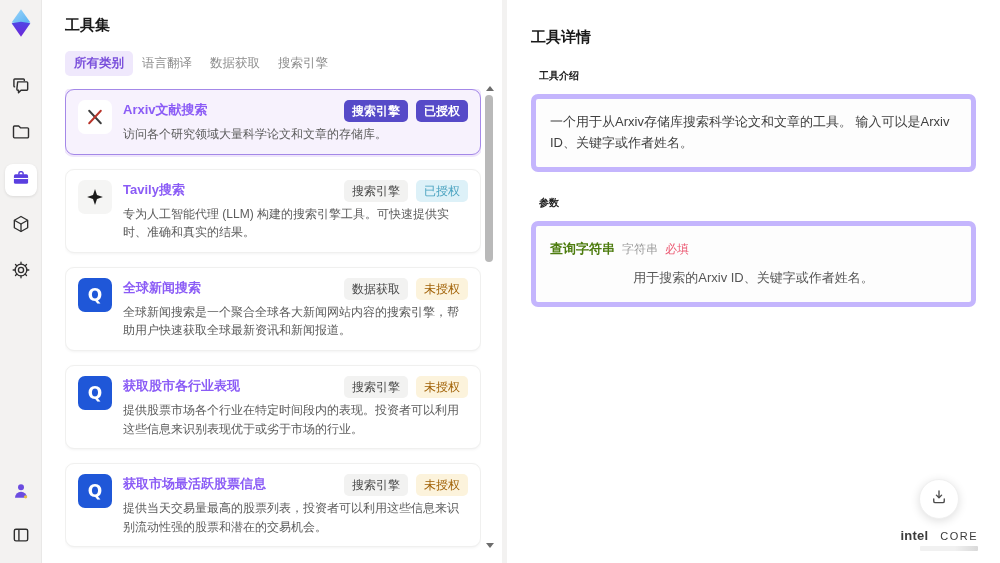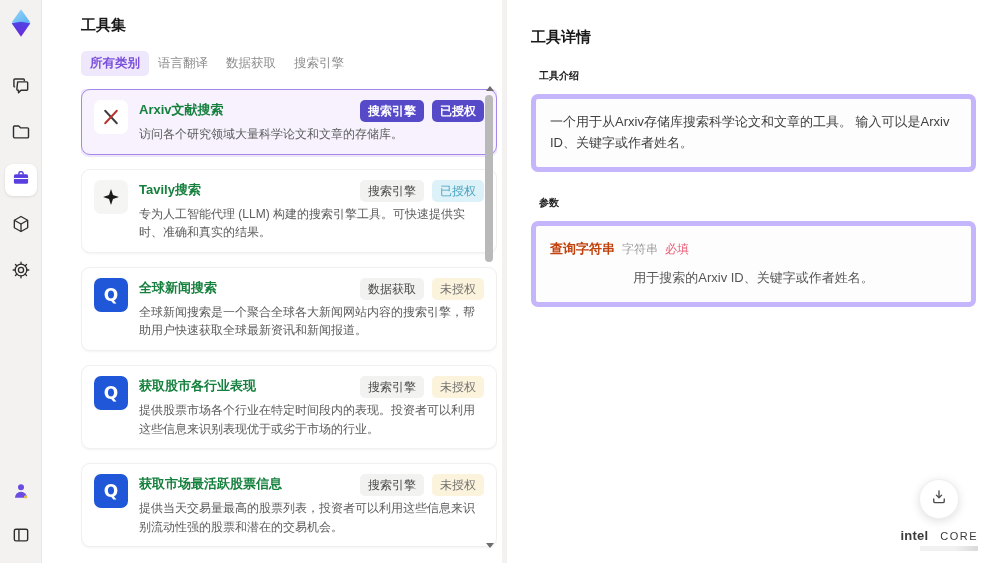--- a/index.html
+++ b/index.html
@@ -12,64 +12,64 @@
     align-items:center; padding:8px 0 10px; border-right:1px solid #e9e8e7; }
   .logo { width:30px; height:30px; margin-bottom:34px; }
   .side-items { display:flex; flex-direction:column; align-items:center; gap:14px; }
   .side-item { width:32px; height:32px; display:flex; align-items:center; justify-content:center;
     border-radius:8px; cursor:pointer; }
   .side-item svg { width:20px; height:20px; }
   .side-item.active { background:#ffffff; box-shadow:0 1px 3px rgba(0,0,0,.10); }
   .side-bottom { margin-top:auto; display:flex; flex-direction:column; align-items:center; gap:12px; }
 
   
-  .left-col { width:460px; flex:0 0 460px; background:#fff; position:relative; padding:16px 0 0 39px; }
+  .left-col { width:460px; flex:0 0 460px; background:#fff; position:relative; padding:16px 0 0 23px; }
   .page-title { font-size:15px; font-weight:bold; color:#1a1a1a; margin-bottom:16px; }
   .tabs { display:flex; align-items:center; margin-bottom:13px; }
   .tab { font-size:12.5px; color:#8d8d8d; padding:4px 9px; border-radius:5px; cursor:pointer; white-space:nowrap; }
   .tab.active { background:#efe8fc; color:#7a4fdb; font-weight:bold; }
 
   .tool-list { width:416px; height:462px; overflow:hidden; }
   .tool-card { display:flex; align-items:flex-start; background:#fff; border:1px solid #f0f0ef;
     border-radius:9px; box-shadow:0 1px 3px rgba(0,0,0,.05); padding:10px 12px; margin-bottom:14px; cursor:pointer; }
   .tool-card.selected { background:#f7f2fd; border:1.5px solid #a488e8; box-shadow:0 0 0 2px #efe6fb; }
   .tool-icon { width:34px; height:34px; flex:0 0 34px; border-radius:7px; background:#f5f5f4;
     display:flex; align-items:center; justify-content:center; overflow:hidden; }
   .tool-card.selected .tool-icon { background:#ffffff; }
   .tool-icon.icon-qnews { background:#1f57d8; }
   .tool-icon .q { color:#fff; font-weight:bold; font-size:17px; font-family:"DejaVu Sans",sans-serif; }
   .tool-icon svg { width:20px; height:20px; }
   .tool-body { flex:1; margin-left:11px; min-width:0; }
   .tool-head { display:flex; align-items:flex-start; }
-  .tool-name { font-size:13px; font-weight:bold; color:#15803d; line-height:20px; flex:1; }
+  .tool-name { font-size:13px; font-weight:bold; color:#8b5cf6; line-height:20px; flex:1; }
   .badges { display:flex; gap:8px; margin-left:8px; }
   .badge { font-size:12px; line-height:1; padding:5px 8px; border-radius:5px; white-space:nowrap; }
   .badge-cat { background:#f2f2f1; color:#4a4a4a; }
   .badge-auth.auth-yes { background:#ddf1f8; color:#4aa3c0; }
-  .badge-auth.auth-no  { background:#fcf3dc; color:#737373; }
+  .badge-auth.auth-no  { background:#fcf3dc; color:#a16207; }
   .tool-card.selected .badge { background:#564ac8; color:#fff; font-weight:bold; }
   .tool-desc { font-size:12px; color:#5c5c5c; line-height:1.55; margin-top:3px; }
 
   
   .scrollbar { position:absolute; right:8px; top:86px; width:9px; height:462px; }
   .sb-arrow { width:0; height:0; border-left:4px solid transparent; border-right:4px solid transparent; margin:0 auto; }
   .sb-up { border-bottom:5px solid #6d6d6d; }
   .sb-down { border-top:5px solid #6d6d6d; position:absolute; bottom:0; left:0; right:0; margin:auto; }
   .sb-thumb { position:absolute; top:9px; left:0; width:8px; height:167px; border-radius:4px; background:#b9b9b9; }
 
   .gap-strip { width:5px; flex:0 0 5px; background:#f3f2f1; }
 
   
   .right-col { flex:1; background:#fff; position:relative; padding:28px 24px 0; }
   .detail-title { font-size:15px; font-weight:bold; color:#1a1a1a; margin-bottom:22px; }
   .section-head { font-size:10px; font-weight:bold; color:#222; margin-bottom:11px;margin-left:8px; }
   .info-box { border:5px solid #c4b5fd; background:#fdfdfd; border-radius:7px; padding:13px 14px;
     font-size:13px; color:#3f3f3f; line-height:1.6; margin-bottom:24px; }
   .param-row1 { display:flex; align-items:baseline; gap:7px; }
-  .param-name { font-size:13px; font-weight:bold; color:#c2410c; }
+  .param-name { font-size:13px; font-weight:bold; color:#4d7c0f; }
   .param-type { font-size:12px; color:#9a9a9a; }
   .param-req  { font-size:12px; color:#ec5b74; }
   .param-desc { font-size:13px; color:#565656; margin-top:9px;text-align:center; }
 
   
   .corner { position:absolute; right:22px; bottom:12px; display:flex; flex-direction:column; align-items:center; }
   .dl-btn { width:40px; height:40px; border-radius:50%; background:#fff; border:1px solid #f0f0f0;
     box-shadow:0 2px 10px rgba(0,0,0,.13); display:flex; align-items:center; justify-content:center; cursor:pointer; }
   .brand { margin-top:9px; color:#3a3a3a; display:flex; align-items:baseline; gap:12px; }
   .brand .intel { font-size:13px; font-weight:bold; letter-spacing:.2px; }

